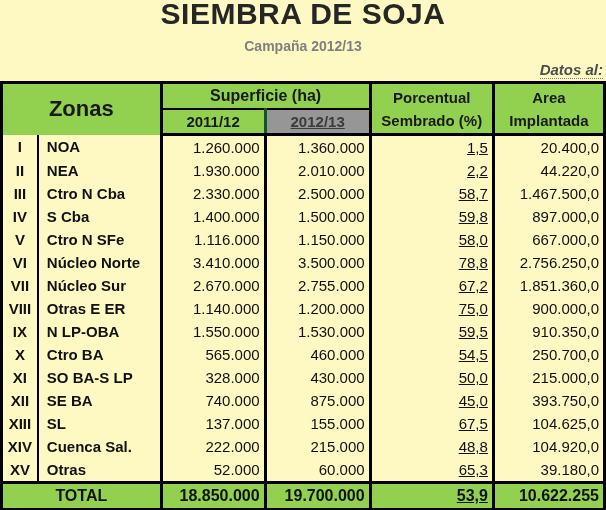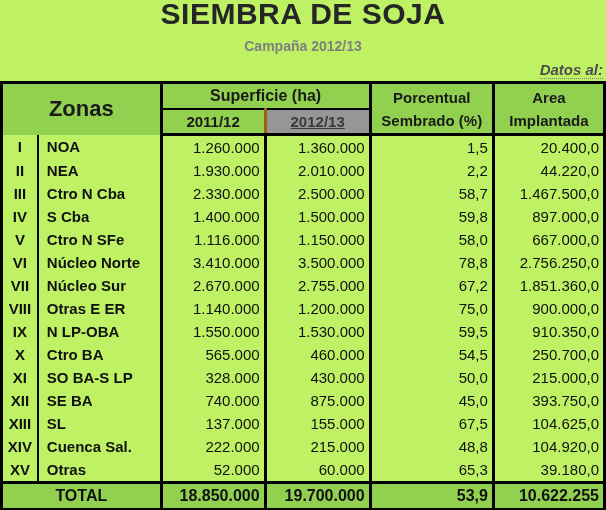--- a/index.html
+++ b/index.html
@@ -1,17 +1,17 @@
 <!DOCTYPE html>
 <html><head>
 <meta charset="utf-8">
 <style>
   html, body { margin: 0; padding: 0; background: #ffffff; }
   .page {
-    width: 606px; height: 510px; background: #bef264; overflow: hidden;
+    width: 606px; height: 510px; background: #fef9c3; overflow: hidden;
     font-family: "Liberation Sans", sans-serif; position: relative;
   }
   .title {
     margin: -3px 0 0 0; text-align: center;
     font-size: 30px; font-weight: bold; color: #262626; letter-spacing: 0.5px;
   }
   .subtitle {
     margin-top: 7px; text-align: center;
     font-size: 14px; font-weight: bold; color: #7f7f7f;
   }
@@ -34,33 +34,33 @@
   col.c-area { width: 110px; }
 
   th, td { padding: 0 4px; white-space: nowrap; overflow: hidden; }
 
   .green { background: #92D050; }
   th { color: #1a1a1a; }
   .th-zonas { font-size: 22px; font-weight: bold; border-right: 3px solid #000; }
   .th-sup   { font-size: 16px; font-weight: bold; height: 24px;
               border-bottom: 2px solid #000; border-right: 3px solid #000; }
   .th-sub   { font-size: 15px; font-weight: bold; height: 23px; border-bottom: 3px solid #000; }
-  .th-2011  { border-right: 3px solid #a16207; }
+  .th-2011  { border-right: 3px solid #14532d; }
   .th-2012  { background: #969696; color: #3b3b3b; border-right: 3px solid #000; text-decoration: underline; }
   .th-stack { font-size: 15px; font-weight: bold; line-height: 23px;
               border-bottom: 3px solid #000; }
   .th-pct   { border-right: 3px solid #000; }
 
   td { font-size: 15px; color: #111111; height: 23px; line-height: 23px; }
   .td-num  { text-align: center; font-weight: bold; border-right: 2px solid #000; padding: 0 1px; }
   .td-zona { font-weight: bold; padding-left: 8px; border-right: 3px solid #000; }
   .td-val  { text-align: right; }
   .td-s1   { border-right: 3px solid #000; }
   .td-s2   { border-right: 3px solid #000; }
-  .td-pct  { border-right: 3px solid #000; }
+  .td-pct  { border-right: 3px solid #000; text-decoration: underline; }
 
   tr.total-row td {
     background: #92D050; font-weight: bold; font-size: 16px;
     height: 24px; line-height: 24px; border-top: 3px solid #000; color: #111;
   }
   .total-label { text-align: center; border-right: 3px solid #000; }
 </style>
 </head>
 <body>
 

